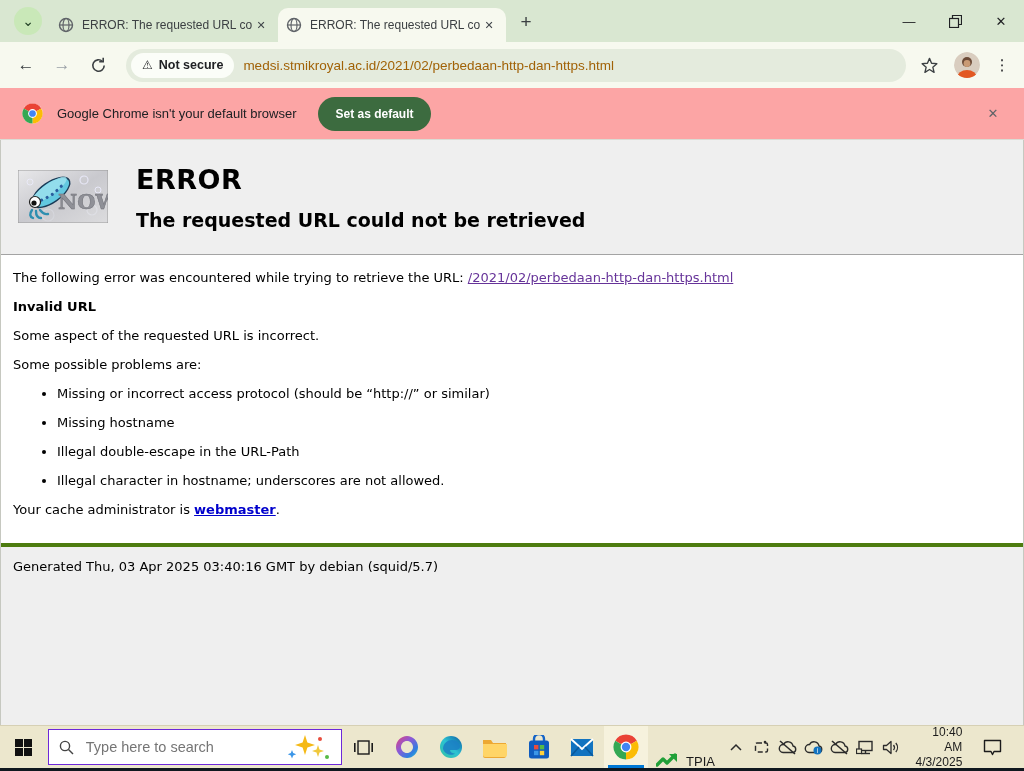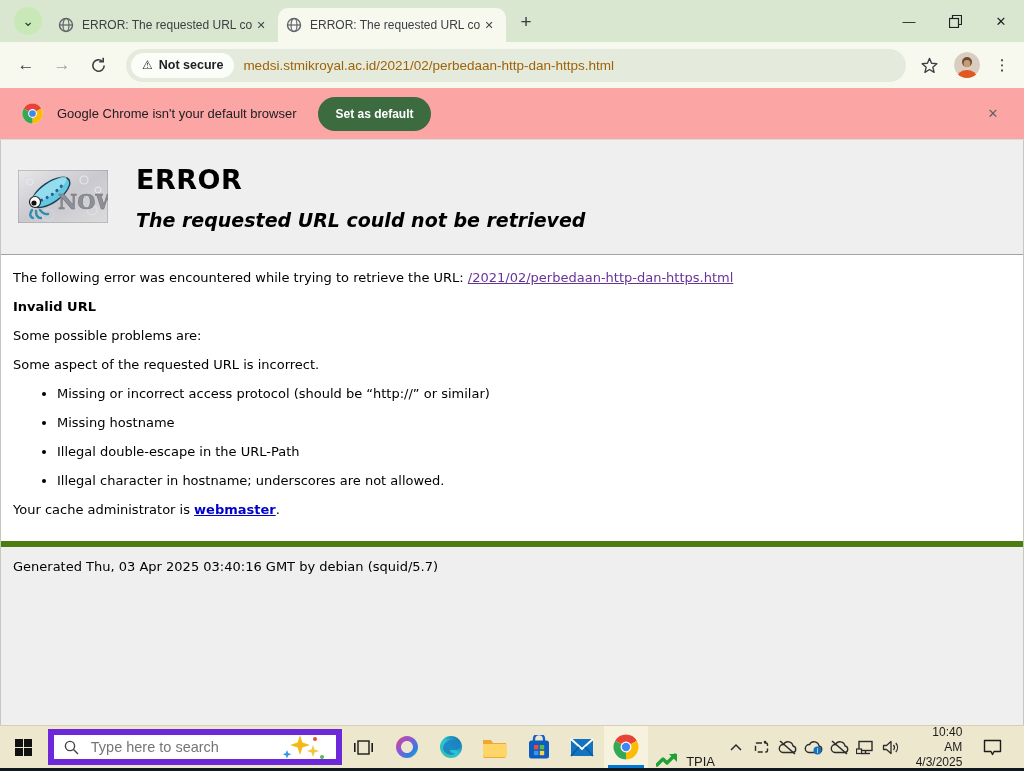--- a/index.html
+++ b/index.html
@@ -58,36 +58,36 @@
     font-size:13px; color:#5f6368; }
 
   
   .page { height:585px; background:#efefef; font-family:"DejaVu Sans", sans-serif;
     color:#000; overflow:hidden; flex:0 0 auto; border-left:1px solid #c6c8c0; border-right:1px solid #c6c8c0; }
   .titles { height:115px; display:flex; align-items:flex-start; padding:30px 0 0 17px;
     border-bottom:1px solid #a3a3a3; }
   .squid-logo { width:90px; height:53px; flex:0 0 auto; }
   .title-text { margin-left:28px; margin-top:-6px; }
   .err-title { font-size:27px; font-weight:bold; letter-spacing:0.5px; }
-  .err-subtitle { font-size:19px; font-weight:bold; margin-top:14px;font-style:italic; }
-  .content { background:#fff; height:292px; border-bottom:6px solid #4d7c0f; padding:15px 12px 0 12px;
+  .err-subtitle { font-size:19px; font-weight:bold; margin-top:14px; }
+  .content { background:#fff; height:292px; border-bottom:4px solid #4d7c0f; padding:15px 12px 0 12px;
     font-size:13px; }
   .content p { margin:0 0 14px 0; }
   .indent-bold { margin:0 0 14px 40px; font-weight:bold; }
   .content ul { margin:6px 0 14px 0; padding-left:44px; }
   .content li { margin-bottom:14px; }
   a.vlink { color:#663399; text-decoration:underline; }
   a.blink { color:#0000cc; font-weight:bold; }
   .pagefooter { padding:12px 12px 0 12px; font-size:13px; color:#000; }
 
   
   .taskbar { height:43px; background:#ece7cd; border-top:1px solid #d6d0b4; display:flex;
     align-items:stretch; flex:0 0 auto; }
   .start-btn { width:48px; display:flex; align-items:center; justify-content:center; }
-  .tb-search { width:295px; background:#fff; border:6px solid #6d28d9; margin:3px 0;
+  .tb-search { width:295px; background:#fff; border:1px solid #6d28d9; margin:3px 0;
     display:flex; align-items:center; padding:0 10px; }
   .tb-search .mag { margin-right:12px; flex:0 0 auto; }
   .tb-search input { border:none; outline:none; flex:1; font-size:14.5px; color:#444;
     font-family:"Liberation Sans", sans-serif; background:transparent; min-width:0; }
   .tb-search .sparkles { flex:0 0 auto; }
   .tb-icon { width:44px; display:flex; align-items:center; justify-content:center; position:relative; }
   .tb-icon.active { background:#f6f2dd; }
   .tb-icon.active::after { content:""; position:absolute; left:4px; right:4px; bottom:0;
     height:3px; background:#0078d4; }
   .tb-spacer { flex:1; }
@@ -244,22 +244,22 @@
       </svg>
       <div class="title-text">
         <div class="err-title">ERROR</div>
         <div class="err-subtitle">The requested URL could not be retrieved</div>
       </div>
     </div>
 
     <div class="content">
       <p><span>The following error was encountered while trying to retrieve the URL: </span><a class="vlink" href="#">/2021/02/perbedaan-http-dan-https.html</a></p>
       <p class="indent-bold">Invalid URL</p>
+      <p>Some aspect of the requested URL is incorrect.</p>
       <p>Some possible problems are:</p>
-      <p>Some aspect of the requested URL is incorrect.</p>
       <ul>
         <li>Missing or incorrect access protocol (should be “http://” or similar)</li>
         <li>Missing hostname</li>
         <li>Illegal double-escape in the URL-Path</li>
         <li>Illegal character in hostname; underscores are not allowed.</li>
       </ul>
       <p><span>Your cache administrator is </span><a class="blink" href="#">webmaster</a><span>.</span></p>
     </div>
 
     <div class="pagefooter">Generated Thu, 03 Apr 2025 03:40:16 GMT by debian (squid/5.7)</div>

